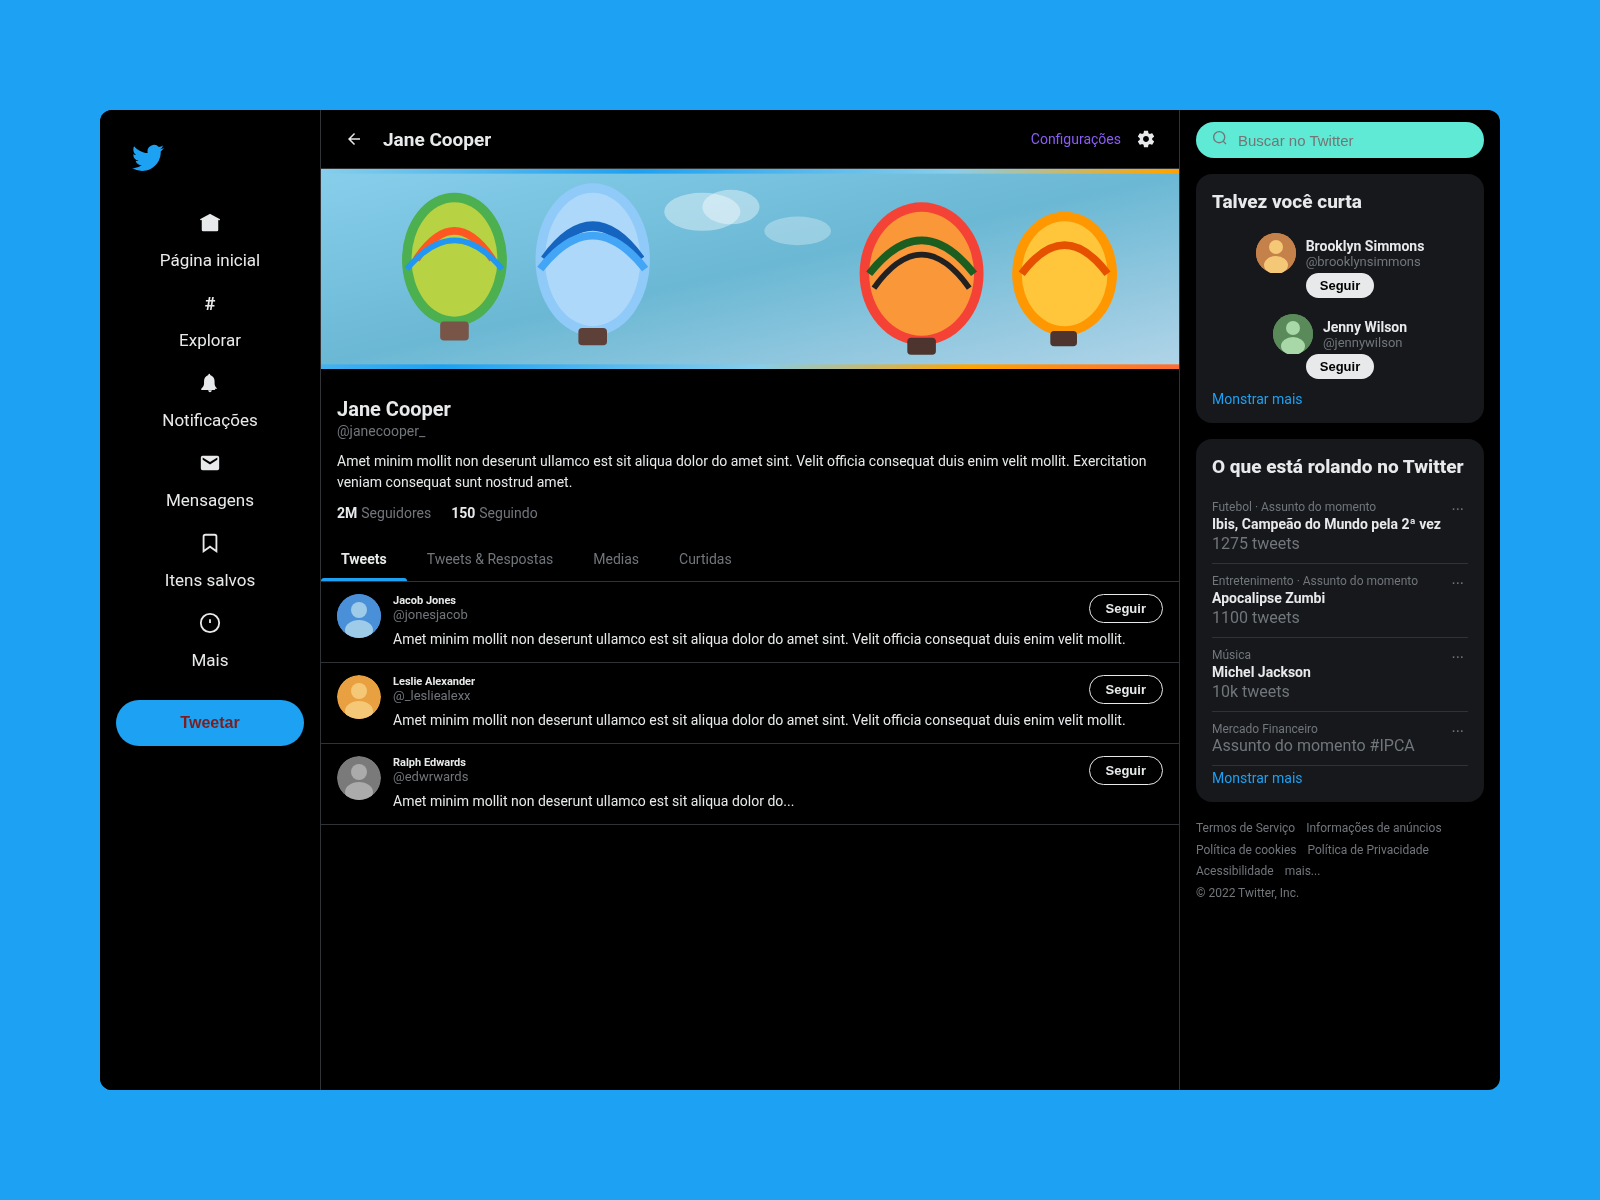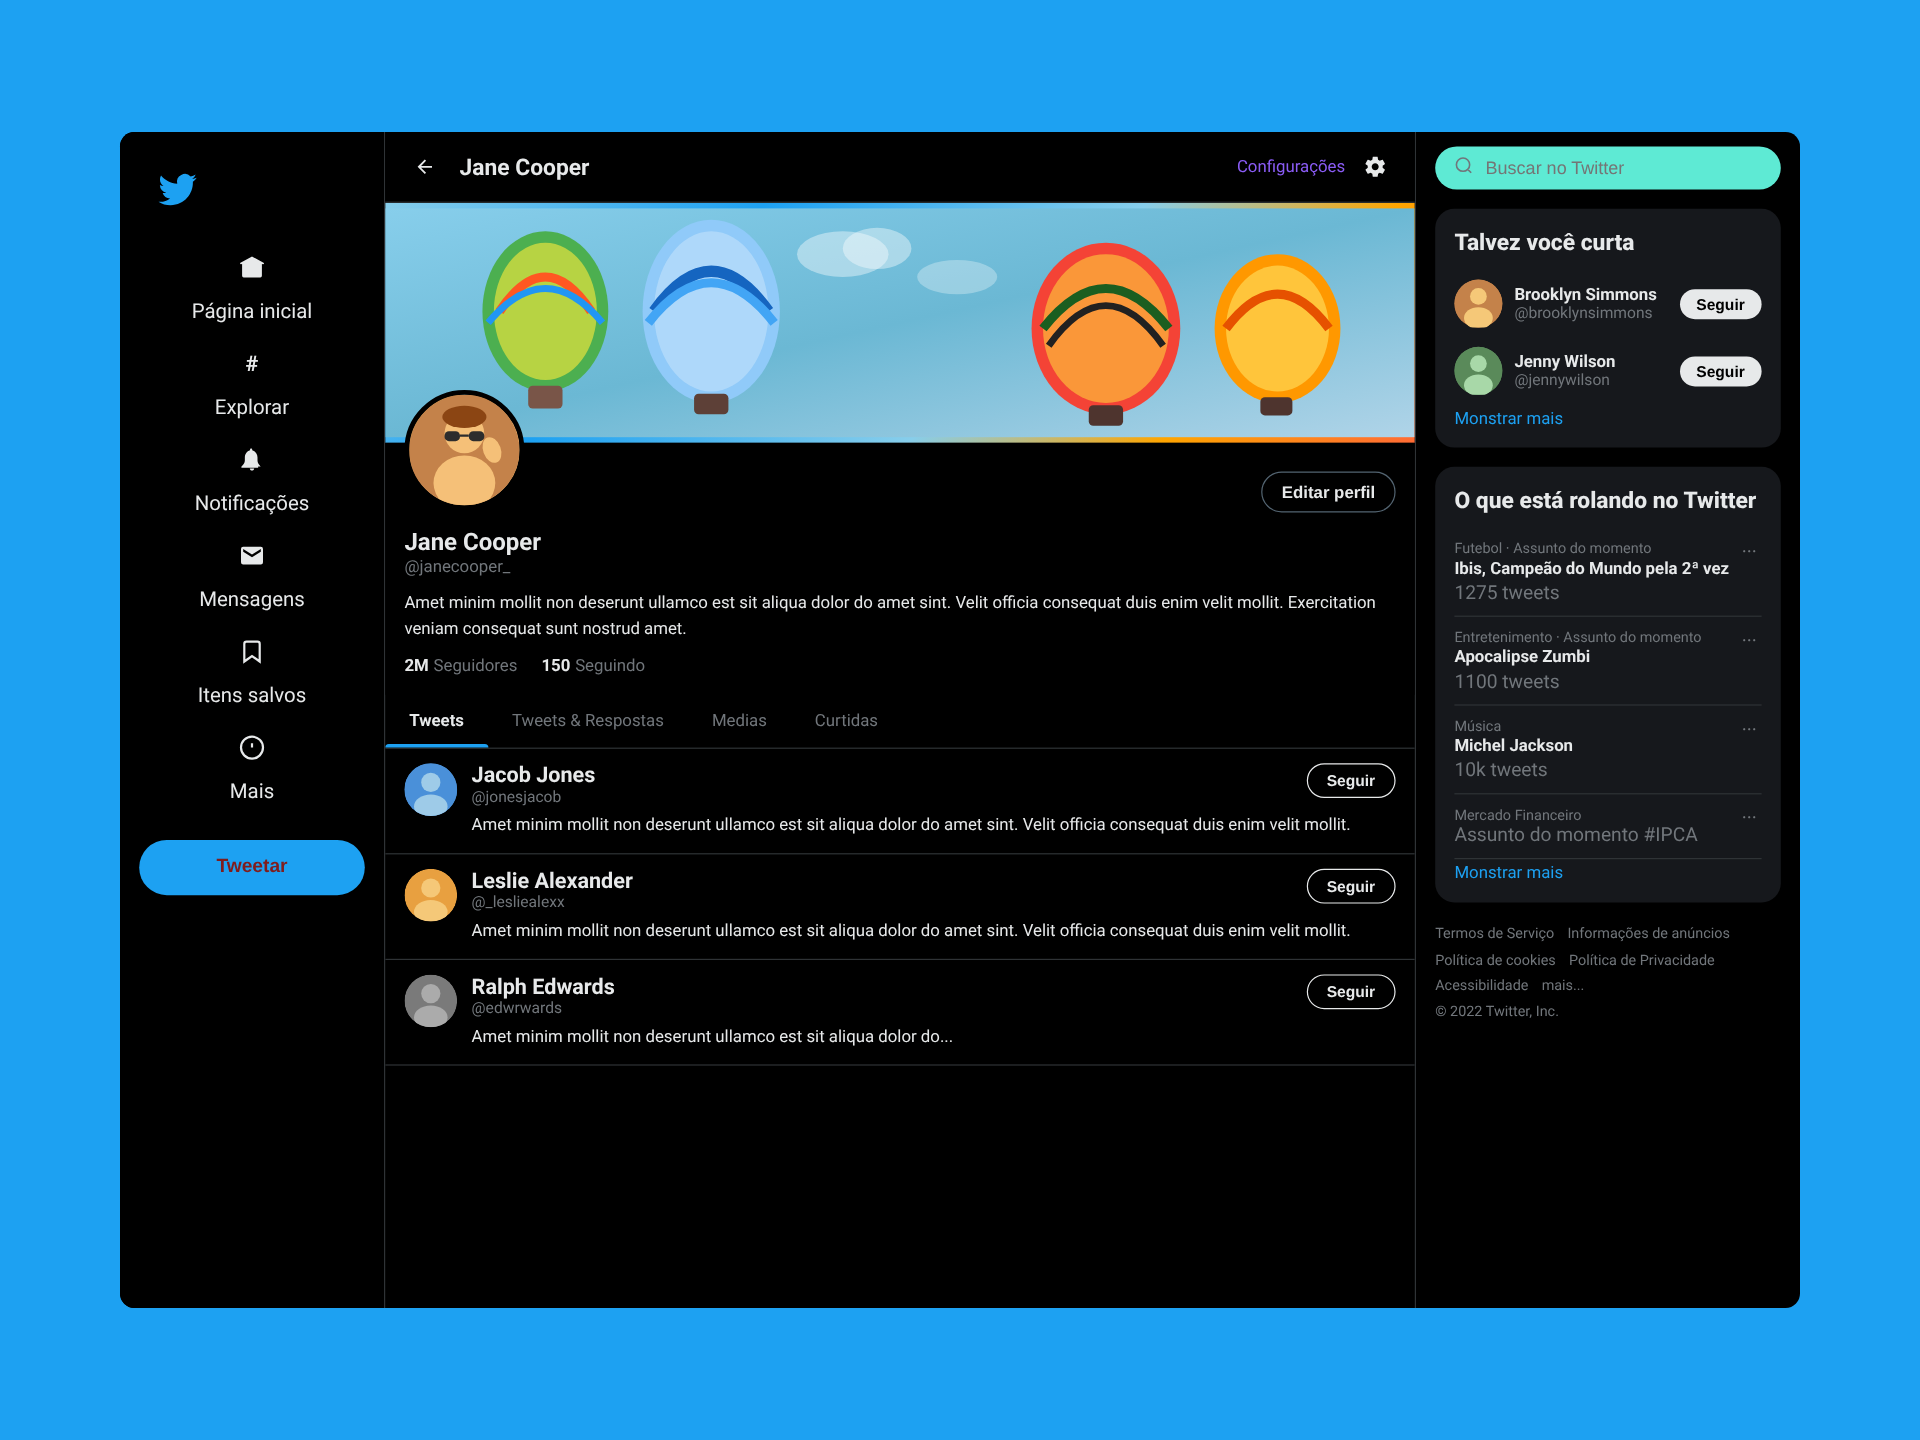--- a/index.html
+++ b/index.html
@@ -275,21 +275,21 @@
       font-weight: 700;
     }
     .tweet-content { flex: 1; }
     .tweet-header {
       display: flex;
       justify-content: space-between;
       align-items: flex-start;
     }
     .tweet-user-info { display: flex; flex-direction: column; }
     .tweet-name {
-      font-size: 18px;
+      font-size: 11px;
       font-weight: 700;
       color: #e7e9ea;
     }
     .tweet-handle {
       font-size: 13px;
       color: #71767b;
     }
     .follow-btn {
       border: 1px solid #e7e9ea;
       background: transparent;
@@ -345,20 +345,21 @@
       font-size: 19px;
       font-weight: 800;
       color: #e7e9ea;
       margin-bottom: 12px;
     }
     .suggest-item {
       display: flex;
       align-items: center;
       justify-content: space-between;
       padding: 8px 0;
+      flex-direction: column;
     }
     .suggest-user {
       display: flex;
       align-items: center;
       gap: 10px;
     }
     .suggest-avatar {
       width: 40px;
       height: 40px;
       border-radius: 50%;
@@ -546,39 +547,20 @@
             <rect x="45" y="135" width="28" height="16" rx="4" fill="#4E342E"></rect>
           </g>
 
           <ellipse cx="400" cy="40" rx="40" ry="20" fill="white" opacity="0.4"></ellipse>
           <ellipse cx="430" cy="35" rx="30" ry="18" fill="white" opacity="0.4"></ellipse>
           <ellipse cx="500" cy="60" rx="35" ry="15" fill="white" opacity="0.3"></ellipse>
         </svg>
       </div>
 
       <div class="profile-info-section">
-        <div class="profile-avatar-area">
-          <div class="profile-avatar">
-            <svg width="100" height="100" viewBox="0 0 100 100" xmlns="http://www.w3.org/2000/svg">
-              <rect width="100" height="100" fill="#c4824a" rx="50"></rect>
-
-              <circle cx="50" cy="35" r="18" fill="#f5c078"></circle>
-              <ellipse cx="50" cy="80" rx="28" ry="25" fill="#f5c078"></ellipse>
-
-              <rect x="32" y="33" width="14" height="9" rx="4" fill="#2d2d2d"></rect>
-              <rect x="54" y="33" width="14" height="9" rx="4" fill="#2d2d2d"></rect>
-              <line x1="46" y1="37" x2="54" y2="37" stroke="#2d2d2d" stroke-width="2"></line>
-
-              <ellipse cx="50" cy="20" rx="20" ry="10" fill="#8B4513"></ellipse>
-
-              <ellipse cx="75" cy="50" rx="8" ry="12" fill="#f5c078" transform="rotate(-20 75 50)"></ellipse>
-            </svg>
-          </div>
-          <button class="edit-profile-btn">Editar perfil</button>
-        </div>
         <div class="profile-name">Jane Cooper</div>
         <div class="profile-handle">@janecooper_</div>
         <div class="profile-bio">Amet minim mollit non deserunt ullamco est sit aliqua dolor do amet sint. Velit officia consequat duis enim velit mollit. Exercitation veniam consequat sunt nostrud amet.</div>
         <div class="profile-stats">
           <div class="stat">
             <span class="stat-number">2M</span>
             <span class="stat-label">Seguidores</span>
           </div>
           <div class="stat">
             <span class="stat-number">150</span>

